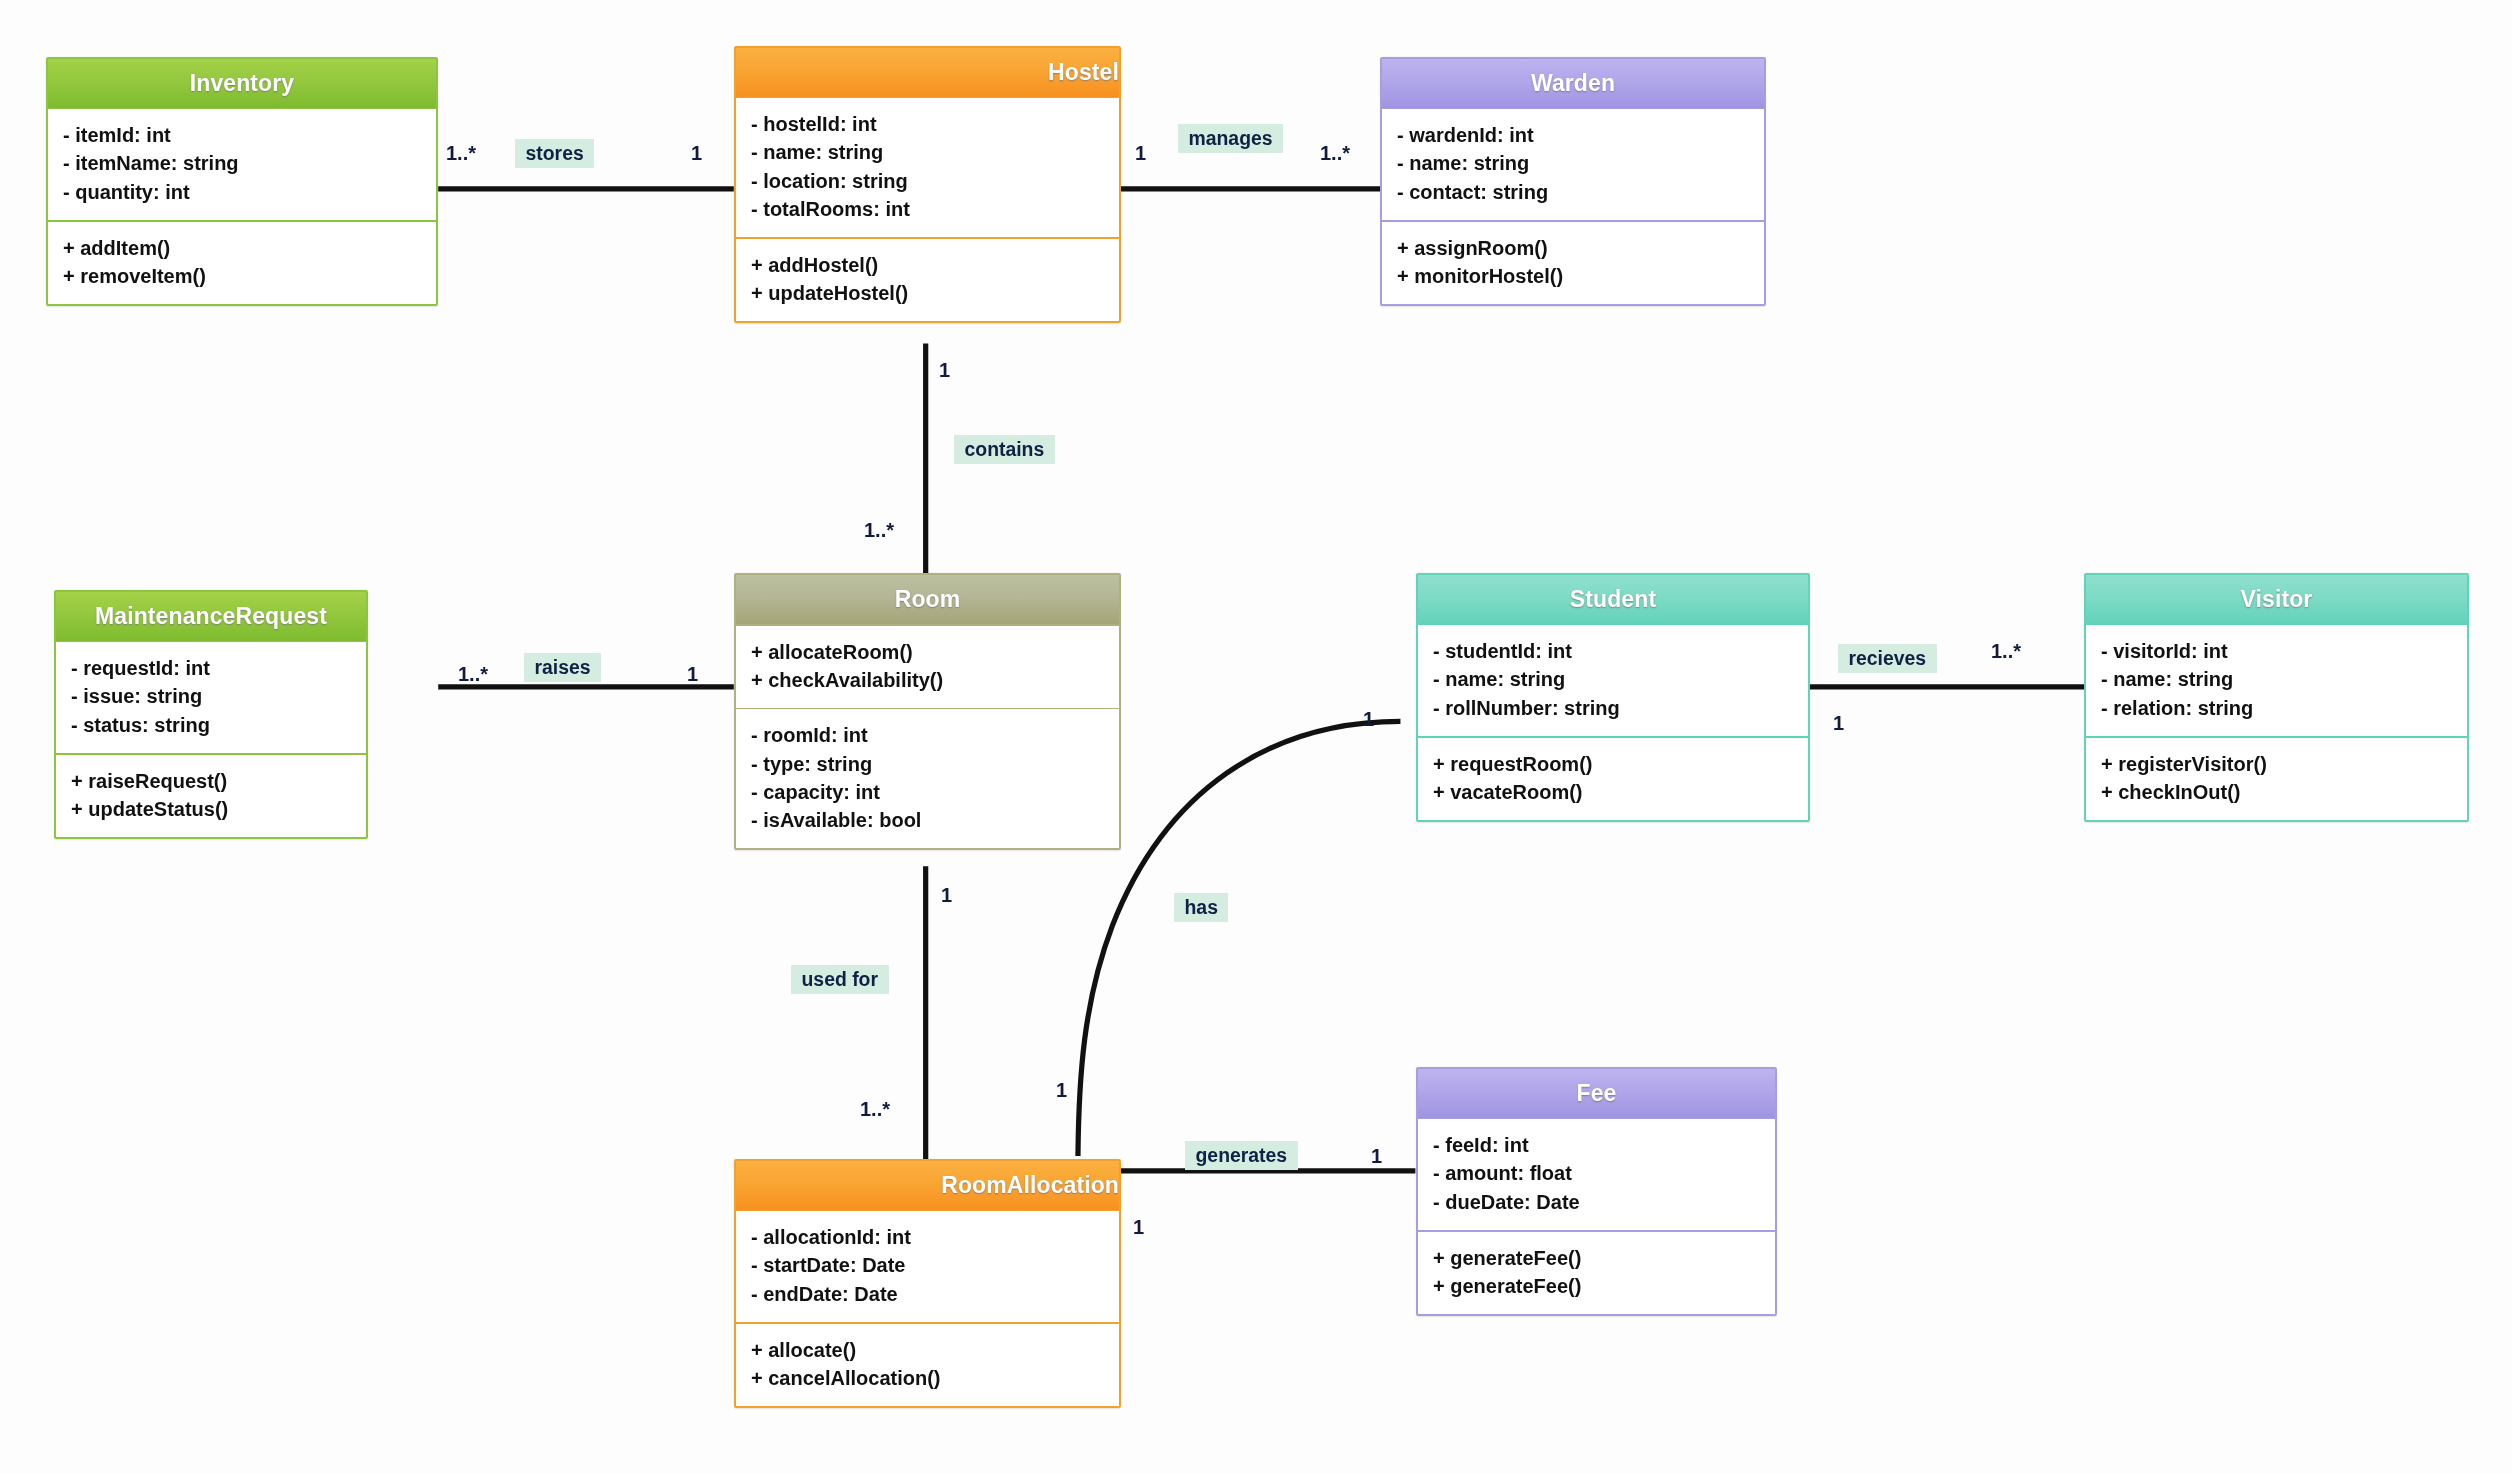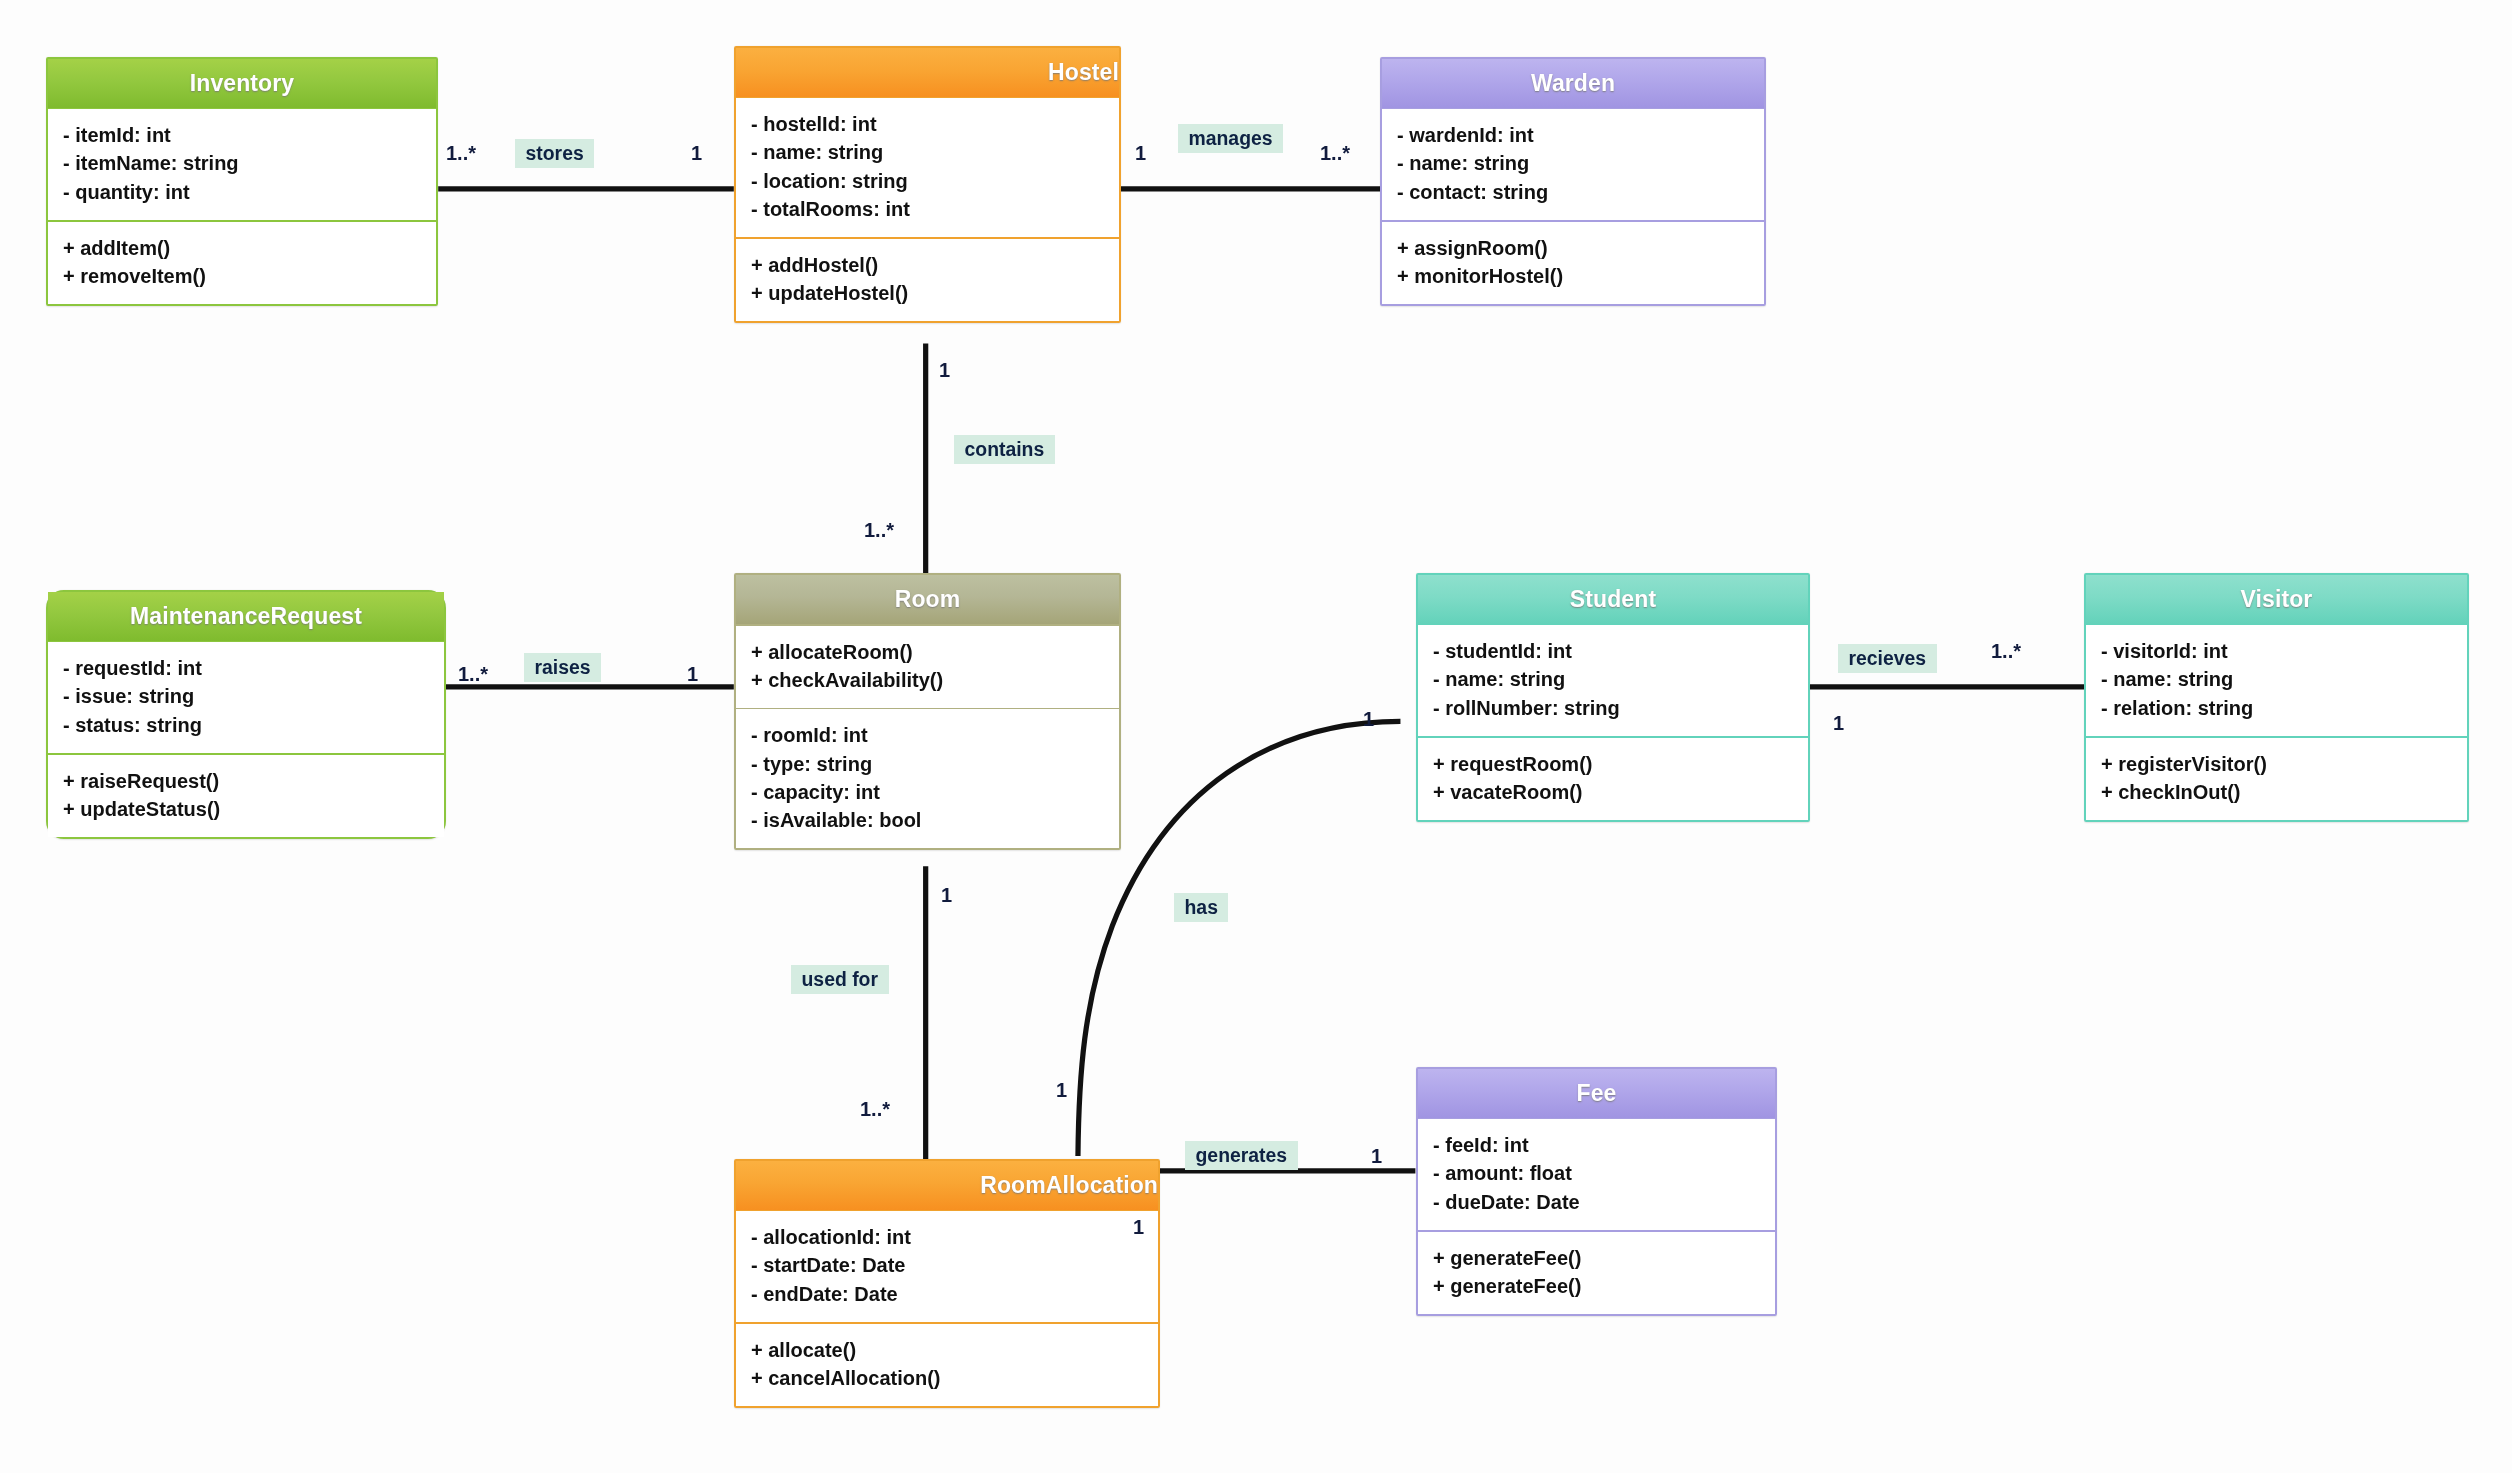--- a/index.html
+++ b/index.html
@@ -164,21 +164,21 @@
       <div class="uml-line">- wardenId: int</div>
       <div class="uml-line">- name: string</div>
       <div class="uml-line">- contact: string</div>
     </div>
     <div class="uml-section ops">
       <div class="uml-line">+ assignRoom()</div>
       <div class="uml-line">+ monitorHostel()</div>
     </div>
   </div>
 
-  <div class="uml-class theme-green" id="box-maintenance" style="left:46px; top:590px; width:400px;border-radius:18px;">
+  <div class="uml-class theme-green" id="box-maintenance" style="left:54px; top:590px; width:314px;">
     <div class="uml-header">MaintenanceRequest</div>
     <div class="uml-section attrs">
       <div class="uml-line">- requestId: int</div>
       <div class="uml-line">- issue: string</div>
       <div class="uml-line">- status: string</div>
     </div>
     <div class="uml-section ops">
       <div class="uml-line">+ raiseRequest()</div>
       <div class="uml-line">+ updateStatus()</div>
     </div>
@@ -230,21 +230,21 @@
       <div class="uml-line">- feeId: int</div>
       <div class="uml-line">- amount: float</div>
       <div class="uml-line">- dueDate: Date</div>
     </div>
     <div class="uml-section ops">
       <div class="uml-line">+ generateFee()</div>
       <div class="uml-line">+ generateFee()</div>
     </div>
   </div>
 
-  <div class="uml-class theme-orange" id="box-roomallocation" style="left:734px; top:1159px; width:426px;">
+  <div class="uml-class theme-orange" id="box-roomallocation" style="left:734px; top:1159px; width:387px;">
     <div class="uml-header">RoomAllocation</div>
     <div class="uml-section attrs">
       <div class="uml-line">- allocationId: int</div>
       <div class="uml-line">- startDate: Date</div>
       <div class="uml-line">- endDate: Date</div>
     </div>
     <div class="uml-section ops">
       <div class="uml-line">+ allocate()</div>
       <div class="uml-line">+ cancelAllocation()</div>
     </div>

